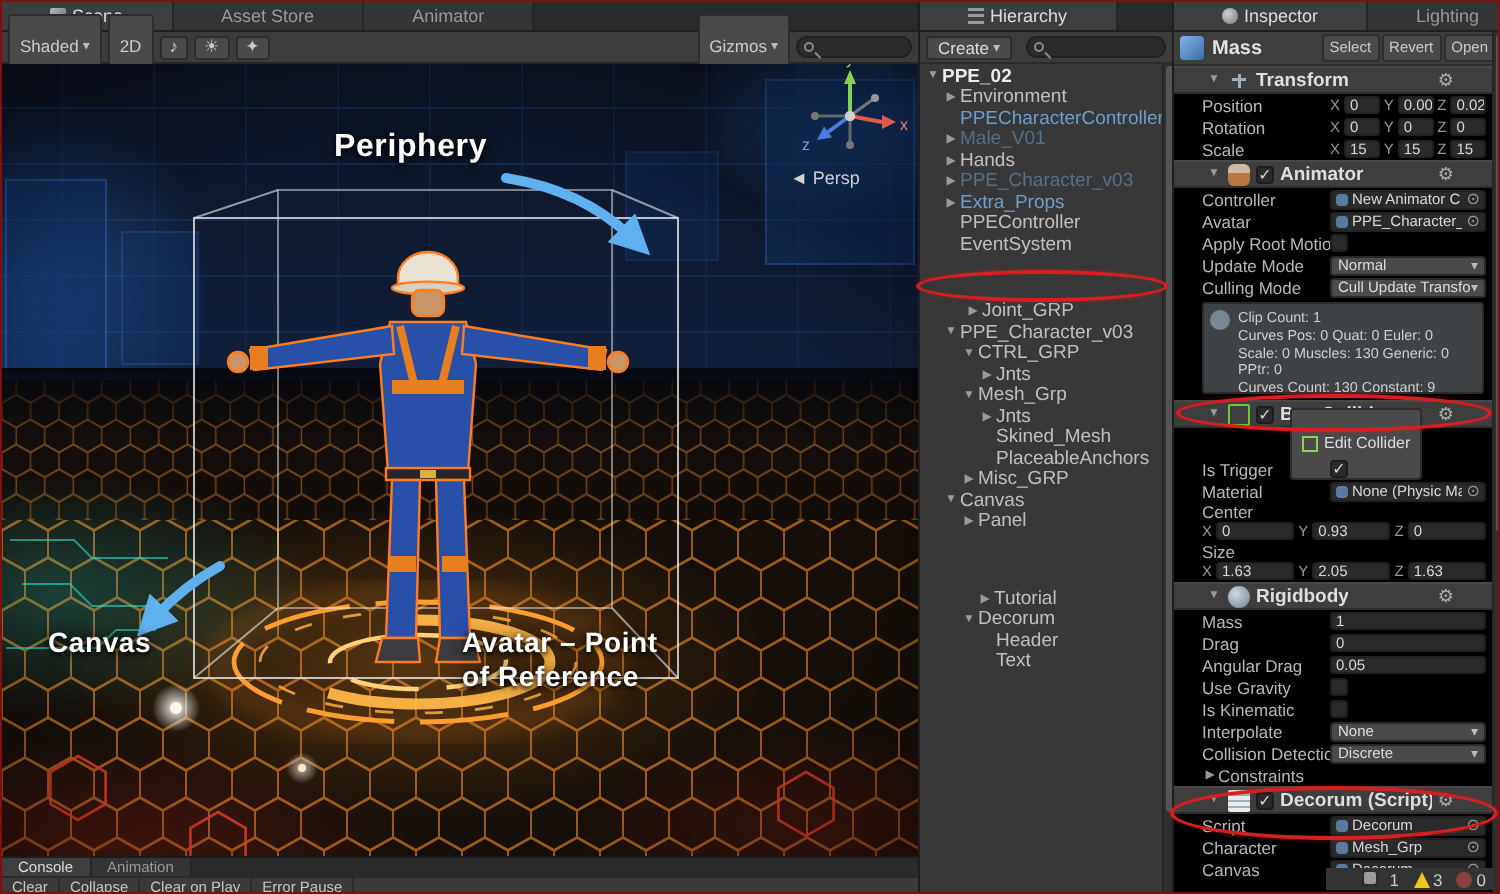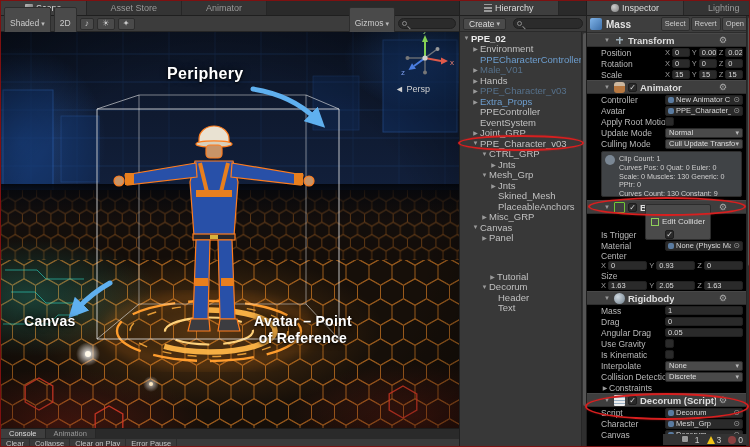--- a/index.html
+++ b/index.html
@@ -29,21 +29,21 @@
   .searchbox{position:relative;width:58px;height:11px;background:#2b2b2b;border:1px solid #202020;border-radius:6px}
   .mag{position:absolute;left:3px;top:2px;width:5px;height:5px;border:1px solid #8a8a8a;border-radius:50%}
   .mag::after{content:"";position:absolute;left:4px;top:4.5px;width:3.5px;height:1px;background:#8a8a8a;transform:rotate(45deg)}
 
   
   .viewport{position:relative;width:458px;height:396px;background:#05070c;overflow:hidden;cursor:default}
   .scenesvg{position:absolute;left:0;top:0}
   .ann{position:absolute;color:#fff;font-weight:bold;text-shadow:0 1px 2px rgba(0,0,0,.95),0 0 7px rgba(0,0,0,.8);letter-spacing:.3px}
   .ann-periphery{left:166px;top:33px;font-size:16px}
   .ann-canvas{left:23px;top:281px;font-size:14px}
-  .ann-avatar{left:230px;top:281px;width:144px;text-align:center;font-size:14px;line-height:17px}
+  .ann-avatar{left:230px;top:281px;width:144px;text-align:left;font-size:14px;line-height:17px}
 
   
   .ctabs{display:flex;height:10px;background:#2a2a2a;border-top:1px solid #1b1b1b}
   .ctab{font-size:7.5px;line-height:10px;padding:0 8px;background:#343434;color:#999;border-right:1px solid #262626}
   .ctab.active{background:#3e3e3e;color:#ddd}
   .console-toolbar{display:flex;height:10px;background:#3a3a3a;border-top:1px solid #2a2a2a;align-items:center}
   .cbtn{font-size:7.5px;line-height:9px;padding:0 5px;color:#c6c6c6;border-right:1px solid #2c2c2c}
 
   
   .htoolbar{display:flex;align-items:center;height:16px;background:#3c3c3c;border-bottom:1px solid #2a2a2a;padding:0 3px;gap:7px}
@@ -401,21 +401,21 @@
           <span class="hlabel st-prefab">Extra_Props</span>
         </div>
         <div class="hrow" style="padding-left: 11px;">
           <span class="harrow"></span>
           <span class="hlabel st-normal">PPEController</span>
         </div>
         <div class="hrow" style="padding-left: 11px;">
           <span class="harrow"></span>
           <span class="hlabel st-normal">EventSystem</span>
         </div>
-        <div class="hrow" style="padding-left: 11px;">
+        <div class="hrow" style="padding-left: 22px; margin-top: 23px;">
           <span class="harrow">▶</span>
           <span class="hlabel st-normal">Joint_GRP</span>
         </div>
         <div class="hrow" style="padding-left: 11px;">
           <span class="harrow">▼</span>
           <span class="hlabel st-normal">PPE_Character_v03</span>
         </div>
         <div class="hrow" style="padding-left: 20px;">
           <span class="harrow">▼</span>
           <span class="hlabel st-normal">CTRL_GRP</span>

